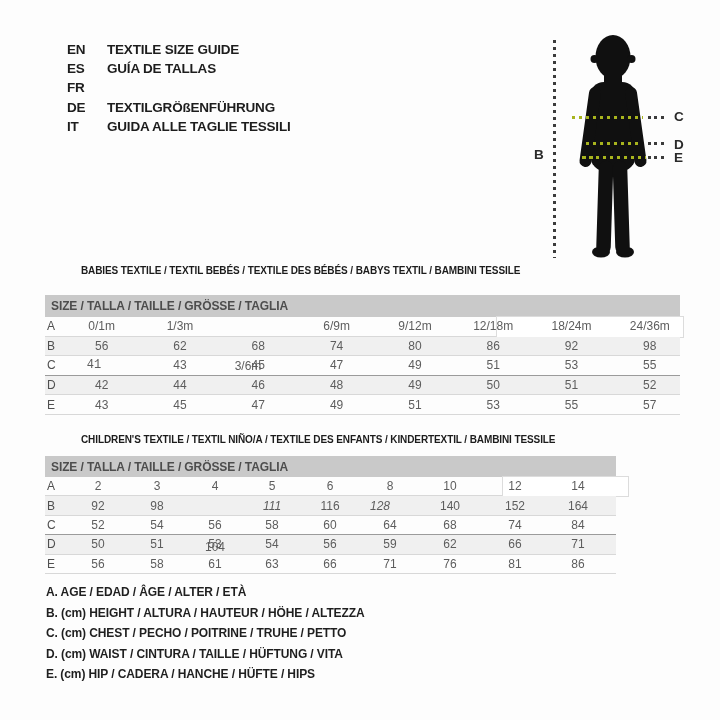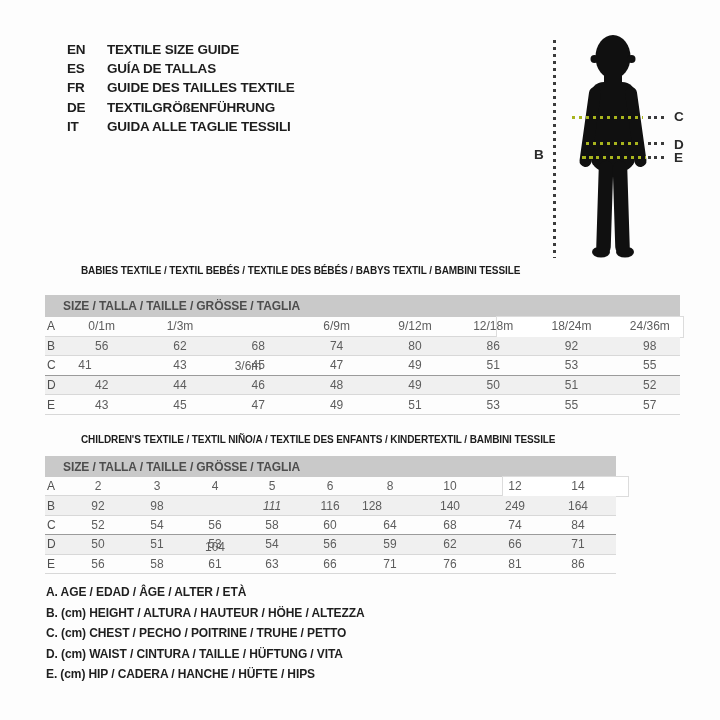--- a/index.html
+++ b/index.html
@@ -16,21 +16,21 @@
   .dots-h{position:absolute;height:3px;}
   .dots-green{background:repeating-linear-gradient(90deg,#a8b41e 0 3.5px,transparent 3.5px 7px);}
   .dots-dark{background:repeating-linear-gradient(90deg,#3b3b3b 0 3px,transparent 3px 6.5px);}
   .mlabel{position:absolute;font-size:13.5px;font-weight:700;color:#2a2a2a;line-height:13px;}
   
   .sec-title{position:absolute;font-size:10px;font-weight:700;color:#1c1c1c;letter-spacing:-0.1px;white-space:nowrap;padding-left:36px;}
   
   .table{position:absolute;}
   #babies-table{left:45px;top:295px;width:635px;}
   #children-table{left:45px;top:456px;width:571px;}
-  .thead{height:22px;background:#c9c9c9;display:flex;align-items:center;padding-left:18px;
+  .thead{height:22px;background:#c9c9c9;display:flex;align-items:center;padding-left:6px;
          font-size:12px;font-weight:700;color:#4d4d4d;letter-spacing:-0.1px;}
   #children-table .thead{height:21px;}
   .trow{position:relative;border-bottom:1px solid #d8d8d8;font-size:12px;color:#5d5d5d;}
   .trow.stripe{background:#f0f0f0;}
   .trow.darkline{border-bottom-color:#9b9b9b;}
   .cell{position:absolute;top:50%;transform:translateY(-50%);text-align:center;white-space:nowrap;}
   .cell.letter{left:2px;width:24px;text-align:left;color:#4f4f4f;}
   .rowbox{position:absolute;top:-1px;background:#fff;border:1px solid #dcdcdc;z-index:0;}
   .cell{z-index:1;}
   
@@ -46,21 +46,20 @@
     <div class="lang-line">
       <span class="lang-code">EN</span>
       <span class="lang-label">TEXTILE SIZE GUIDE</span>
     </div>
     <div class="lang-line">
       <span class="lang-code">ES</span>
       <span class="lang-label">GUÍA DE TALLAS</span>
     </div>
     <div class="lang-line">
       <span class="lang-code">FR</span>
-      <span class="lang-label">GUIDE DES TAILLES TEXTILE</span>
     </div>
     <div class="lang-line">
       <span class="lang-code">DE</span>
       <span class="lang-label">TEXTILGRÖßENFÜHRUNG</span>
     </div>
     <div class="lang-line">
       <span class="lang-code">IT</span>
       <span class="lang-label">GUIDA ALLE TAGLIE TESSILI</span>
     </div>
   </div>
@@ -122,21 +121,21 @@
           <span class="cell" style="left: 100px; width: 70px;">62</span>
           <span class="cell" style="left: 178.3px; width: 70px;">68</span>
           <span class="cell" style="left: 256.6px; width: 70px;">74</span>
           <span class="cell" style="left: 335px; width: 70px;">80</span>
           <span class="cell" style="left: 413.2px; width: 70px;">86</span>
           <span class="cell" style="left: 491.5px; width: 70px;">92</span>
           <span class="cell" style="left: 569.8px; width: 70px;">98</span>
         </div>
         <div class="trow darkline" style="height: 18.6px;">
           <span class="cell letter">C</span>
-          <span class="cell" style="left: 5px; width: 70px;">41</span>
+          <span class="cell" style="left: 14px; width: 70px; font-family: Liberation Mono, monospace;">41</span>
           <span class="cell" style="left: 100px; width: 70px;">43</span>
           <span class="cell" style="left: 178.3px; width: 70px;">45</span>
           <span class="cell" style="left: 256.6px; width: 70px;">47</span>
           <span class="cell" style="left: 335px; width: 70px;">49</span>
           <span class="cell" style="left: 413.2px; width: 70px;">51</span>
           <span class="cell" style="left: 491.5px; width: 70px;">53</span>
           <span class="cell" style="left: 569.8px; width: 70px;">55</span>
         </div>
         <div class="trow stripe" style="height: 18.6px;">
           <span class="cell letter">D</span>
@@ -182,23 +181,23 @@
           <span class="cell" style="left: 435px; width: 70px;">12</span>
           <span class="cell" style="left: 498px; width: 70px;">14</span>
         </div>
         <div class="trow stripe" style="height: 18.4px;">
           <span class="cell letter">B</span>
           <span class="cell" style="left: 18px; width: 70px;">92</span>
           <span class="cell" style="left: 77px; width: 70px;">98</span>
           <span class="cell" style="left: 135px; width: 70px; margin-top: 41px;">104</span>
           <span class="cell" style="left: 192px; width: 70px; font-style: italic;">111</span>
           <span class="cell" style="left: 250px; width: 70px;">116</span>
-          <span class="cell" style="left: 292px; width: 70px;">128</span>
+          <span class="cell" style="left: 300px; width: 70px; font-style: italic;">128</span>
           <span class="cell" style="left: 370px; width: 70px;">140</span>
-          <span class="cell" style="left: 435px; width: 70px;">249</span>
+          <span class="cell" style="left: 435px; width: 70px;">152</span>
           <span class="cell" style="left: 498px; width: 70px;">164</span>
         </div>
         <div class="trow darkline" style="height: 18.4px;">
           <span class="cell letter">C</span>
           <span class="cell" style="left: 18px; width: 70px;">52</span>
           <span class="cell" style="left: 77px; width: 70px;">54</span>
           <span class="cell" style="left: 135px; width: 70px;">56</span>
           <span class="cell" style="left: 192px; width: 70px;">58</span>
           <span class="cell" style="left: 250px; width: 70px;">60</span>
           <span class="cell" style="left: 310px; width: 70px;">64</span>

